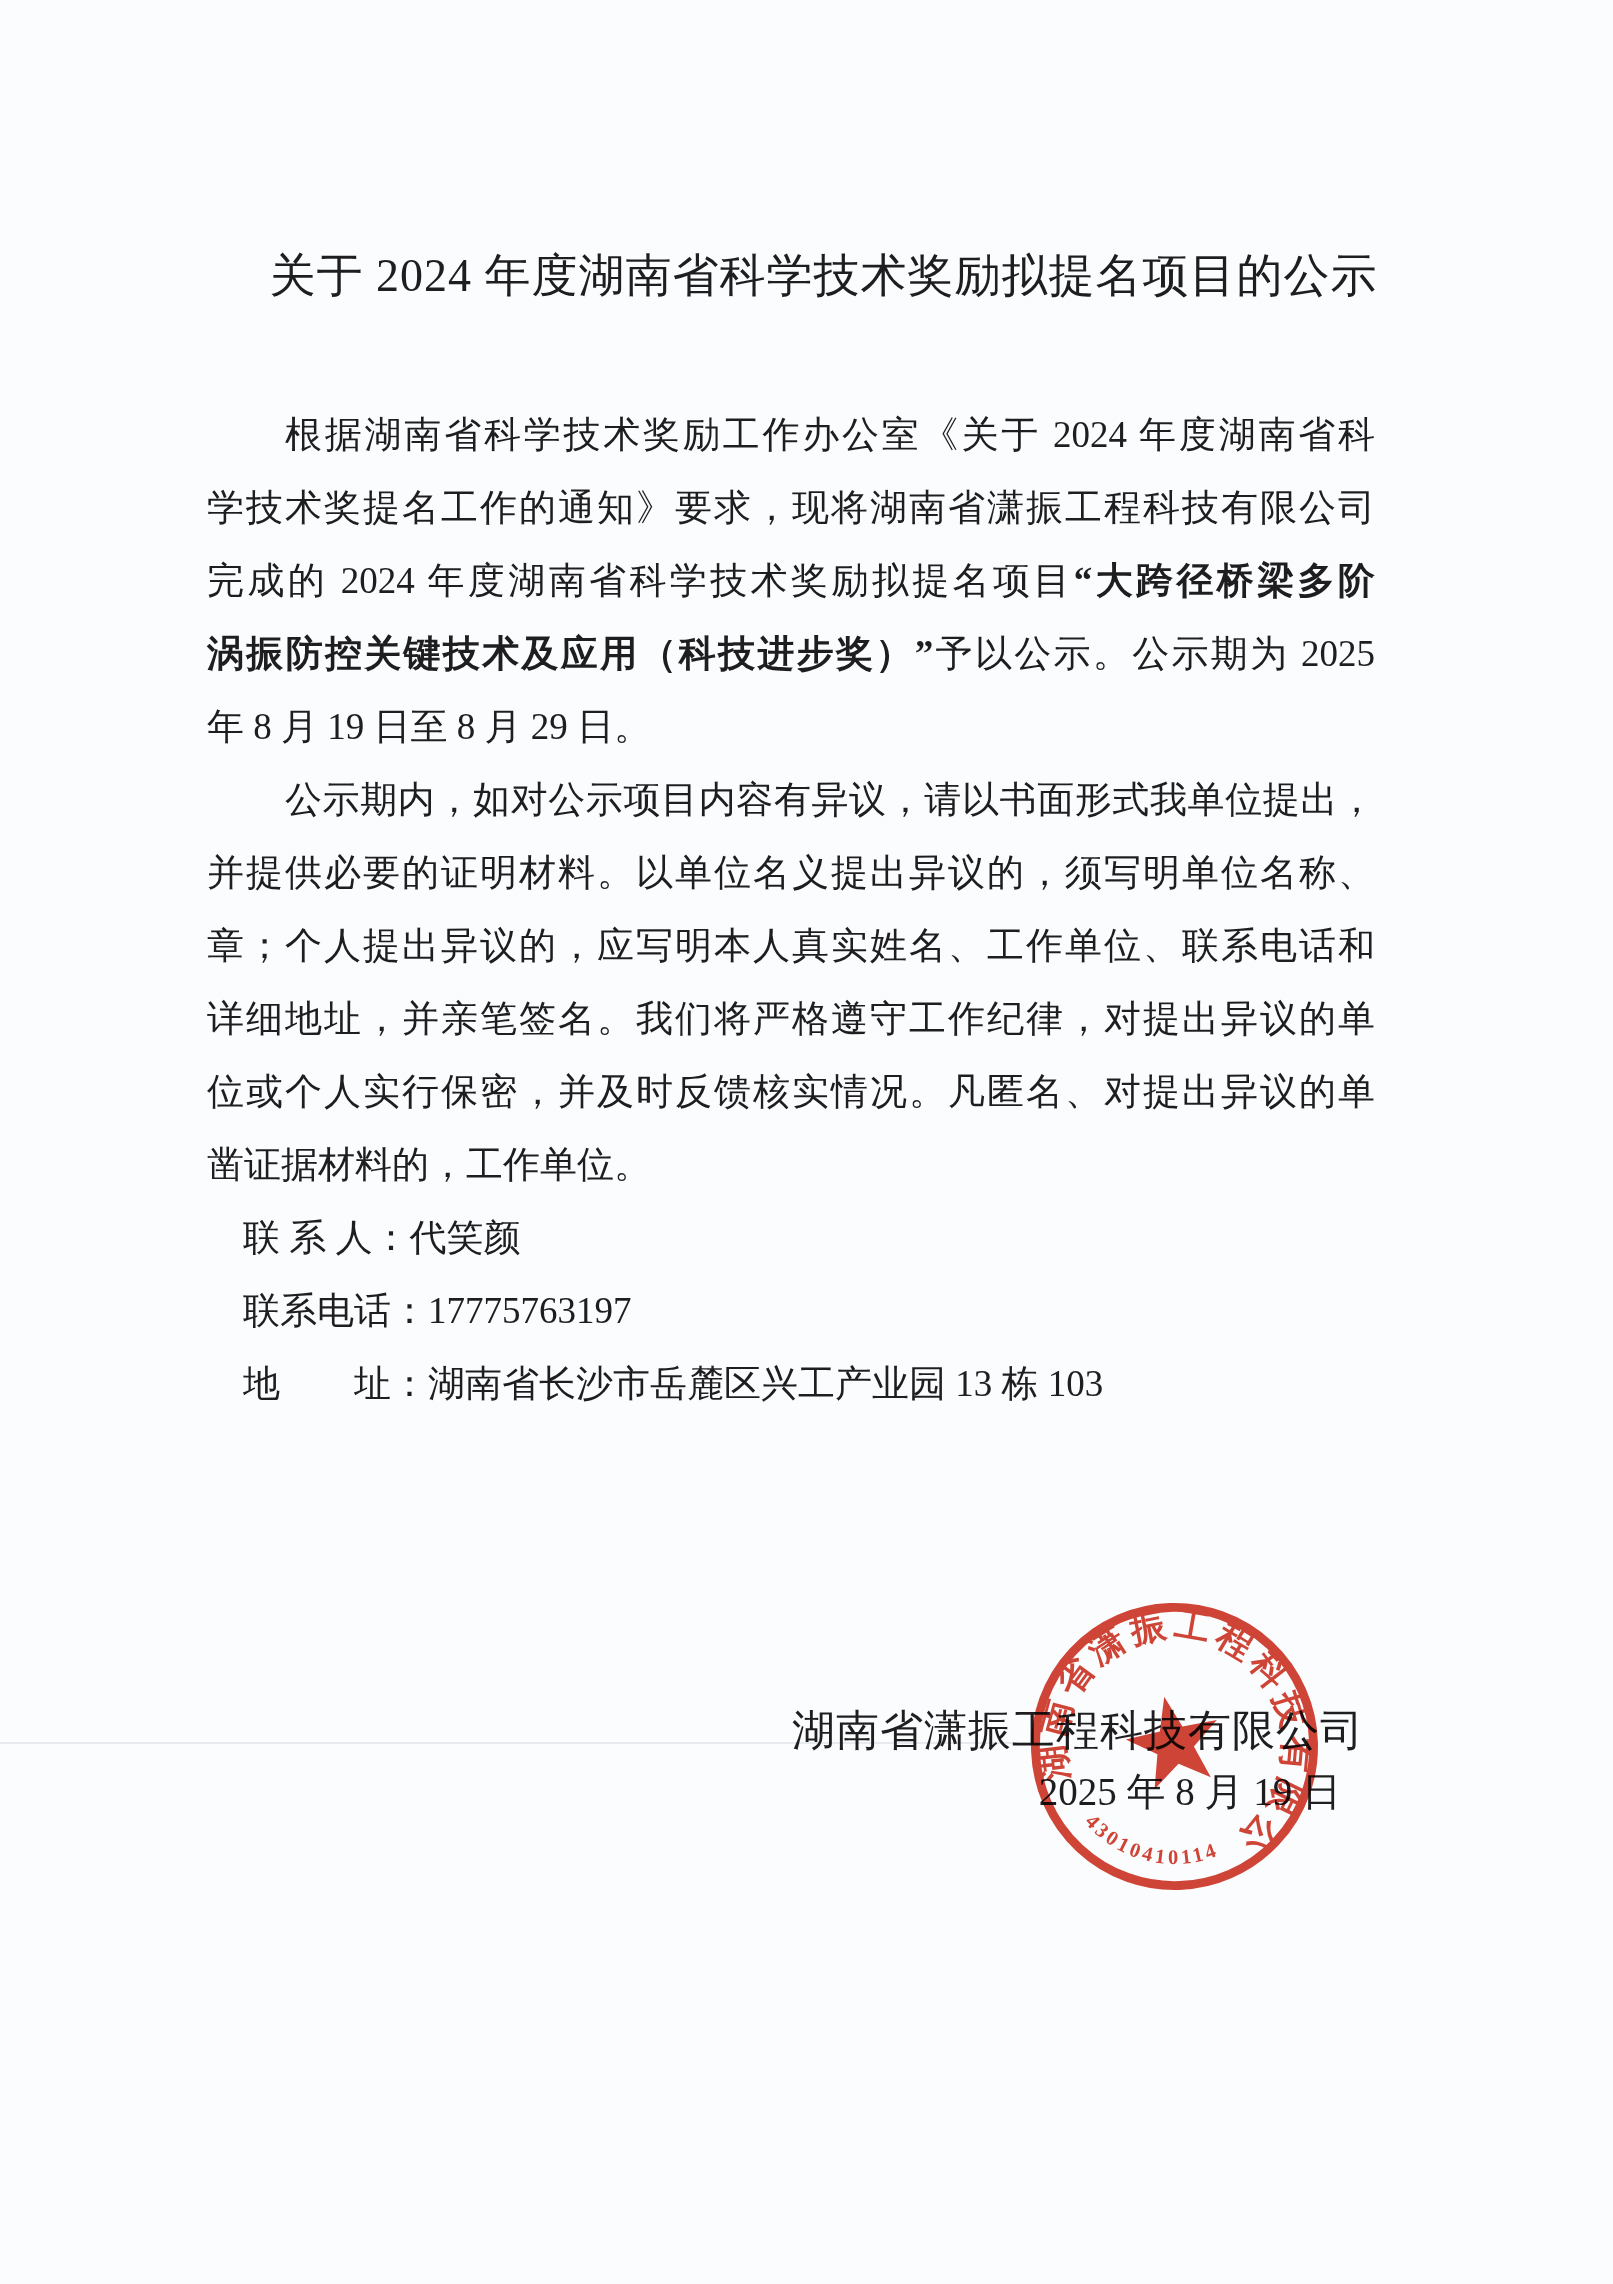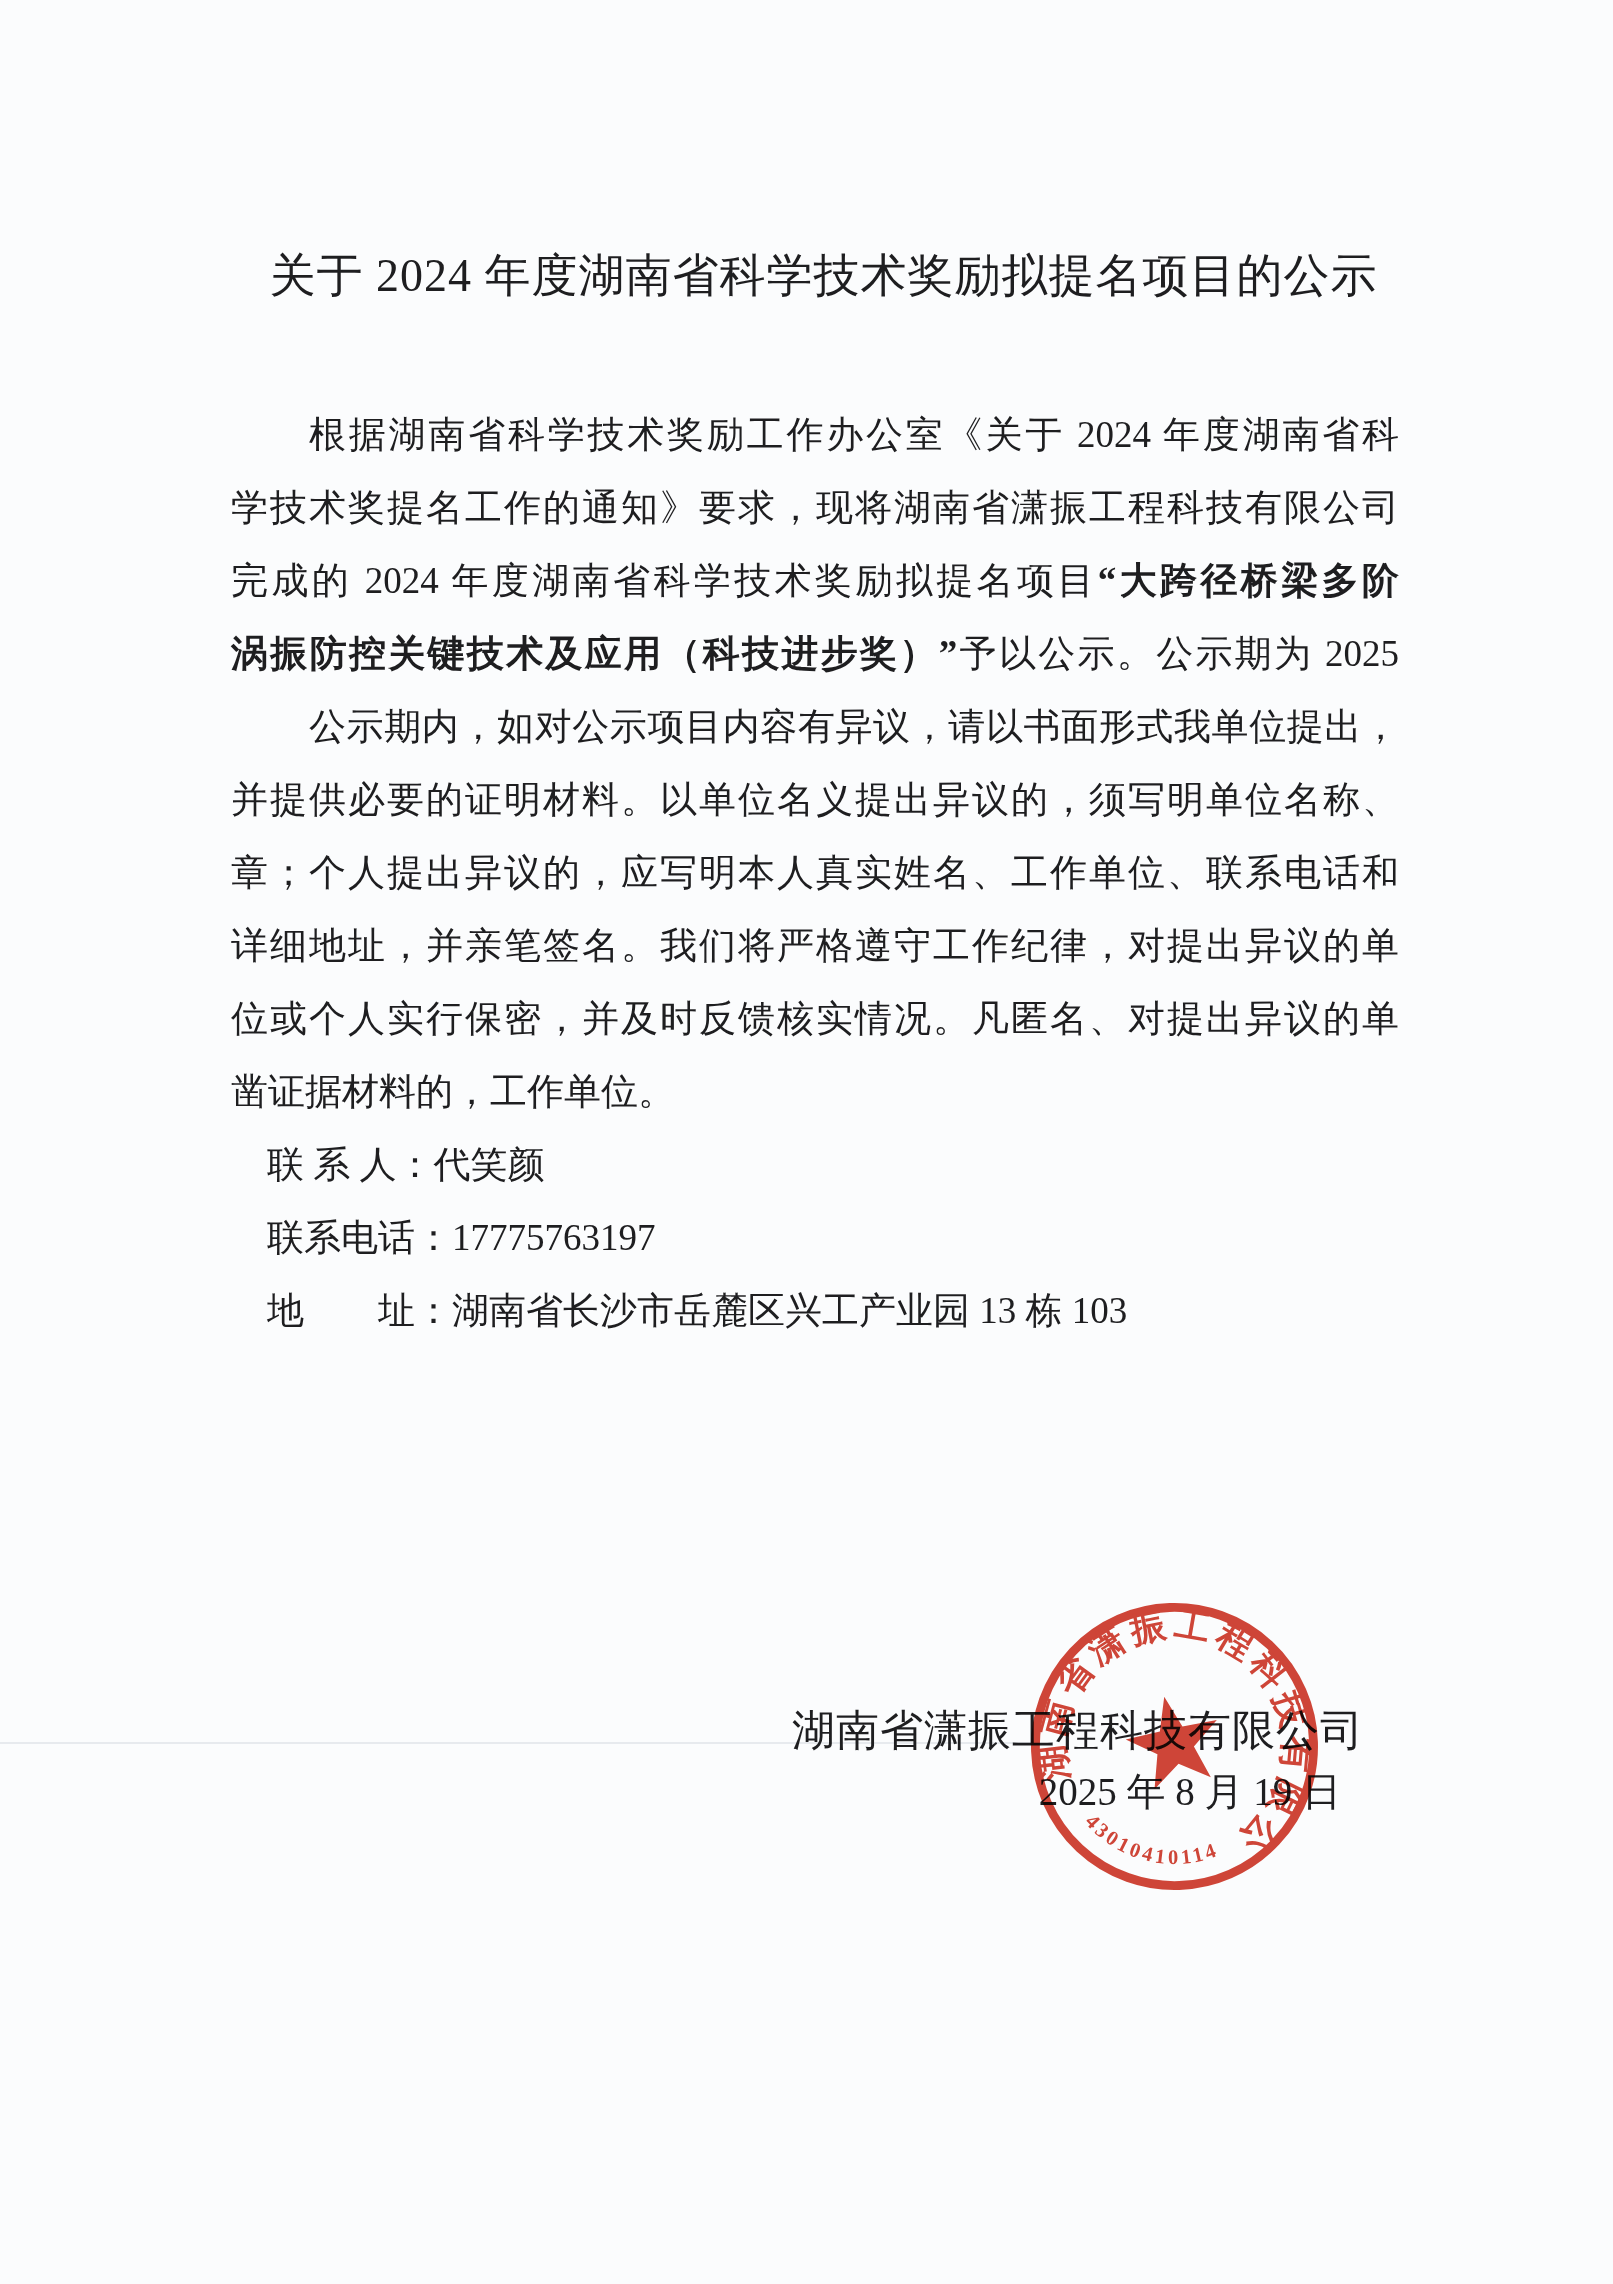--- a/index.html
+++ b/index.html
@@ -9,21 +9,21 @@
     font-family:"Liberation Serif","DejaVu Serif",serif;
     color:#1e1e20;
   }
   .title {
     position:absolute; top:245px; left:17px; width:100%;
     margin:0; text-align:center;
     font-size:46px; font-weight:400; letter-spacing:1px;
     font-family:"Liberation Serif","DejaVu Serif",serif;
   }
   .doc-body {
-    position:absolute; left:231px; top:398px; width:1168px;
+    position:absolute; left:207px; top:398px; width:1168px;
     font-size:37px; line-height:73px;
   }
   .line { height:73px; text-align:left; }
   .line.fill { text-align:justify; text-align-last:justify; }
   .line.ind2 { text-indent:78px; }
   .line.indc { padding-left:36px; }
   .line span.b { font-weight:700; }
   .sig-company {
     position:absolute; top:1702px; right:249px;
     font-size:43px; letter-spacing:1px; white-space:nowrap;
@@ -55,20 +55,21 @@
 
 <div class="page">
 
   <h1 class="title">关于 2024 年度湖南省科学技术奖励拟提名项目的公示</h1>
 
   <div class="doc-body" id="doc-body">
       <div class="line fill ind2"><span>根据湖南省科学技术奖励工作办公室《关于 2024 年度湖南省科</span></div>
       <div class="line fill"><span>学技术奖提名工作的通知》要求，现将湖南省潇振工程科技有限公司</span></div>
       <div class="line fill"><span>完成的 2024 年度湖南省科学技术奖励拟提名项目</span><span class="b">“大跨径桥梁多阶</span></div>
       <div class="line fill"><span class="b">涡振防控关键技术及应用（科技进步奖）”</span><span>予以公示。公示期为 2025</span></div>
+      <div class="line"><span>年 8 月 19 日至 8 月 29 日。</span></div>
       <div class="line fill ind2"><span>公示期内，如对公示项目内容有异议，请以书面形式我单位提出，</span></div>
       <div class="line fill"><span>并提供必要的证明材料。以单位名义提出异议的，须写明单位名称、</span></div>
       <div class="line fill"><span>章；个人提出异议的，应写明本人真实姓名、工作单位、联系电话和</span></div>
       <div class="line fill"><span>详细地址，并亲笔签名。我们将严格遵守工作纪律，对提出异议的单</span></div>
       <div class="line fill"><span>位或个人实行保密，并及时反馈核实情况。凡匿名、对提出异议的单</span></div>
       <div class="line"><span>凿证据材料的，工作单位。</span></div>
       <div class="line indc"><span>联 系 人：代笑颜</span></div>
       <div class="line indc"><span>联系电话：17775763197</span></div>
       <div class="line indc"><span>地　　址：湖南省长沙市岳麓区兴工产业园 13 栋 103</span></div>
     </div>

